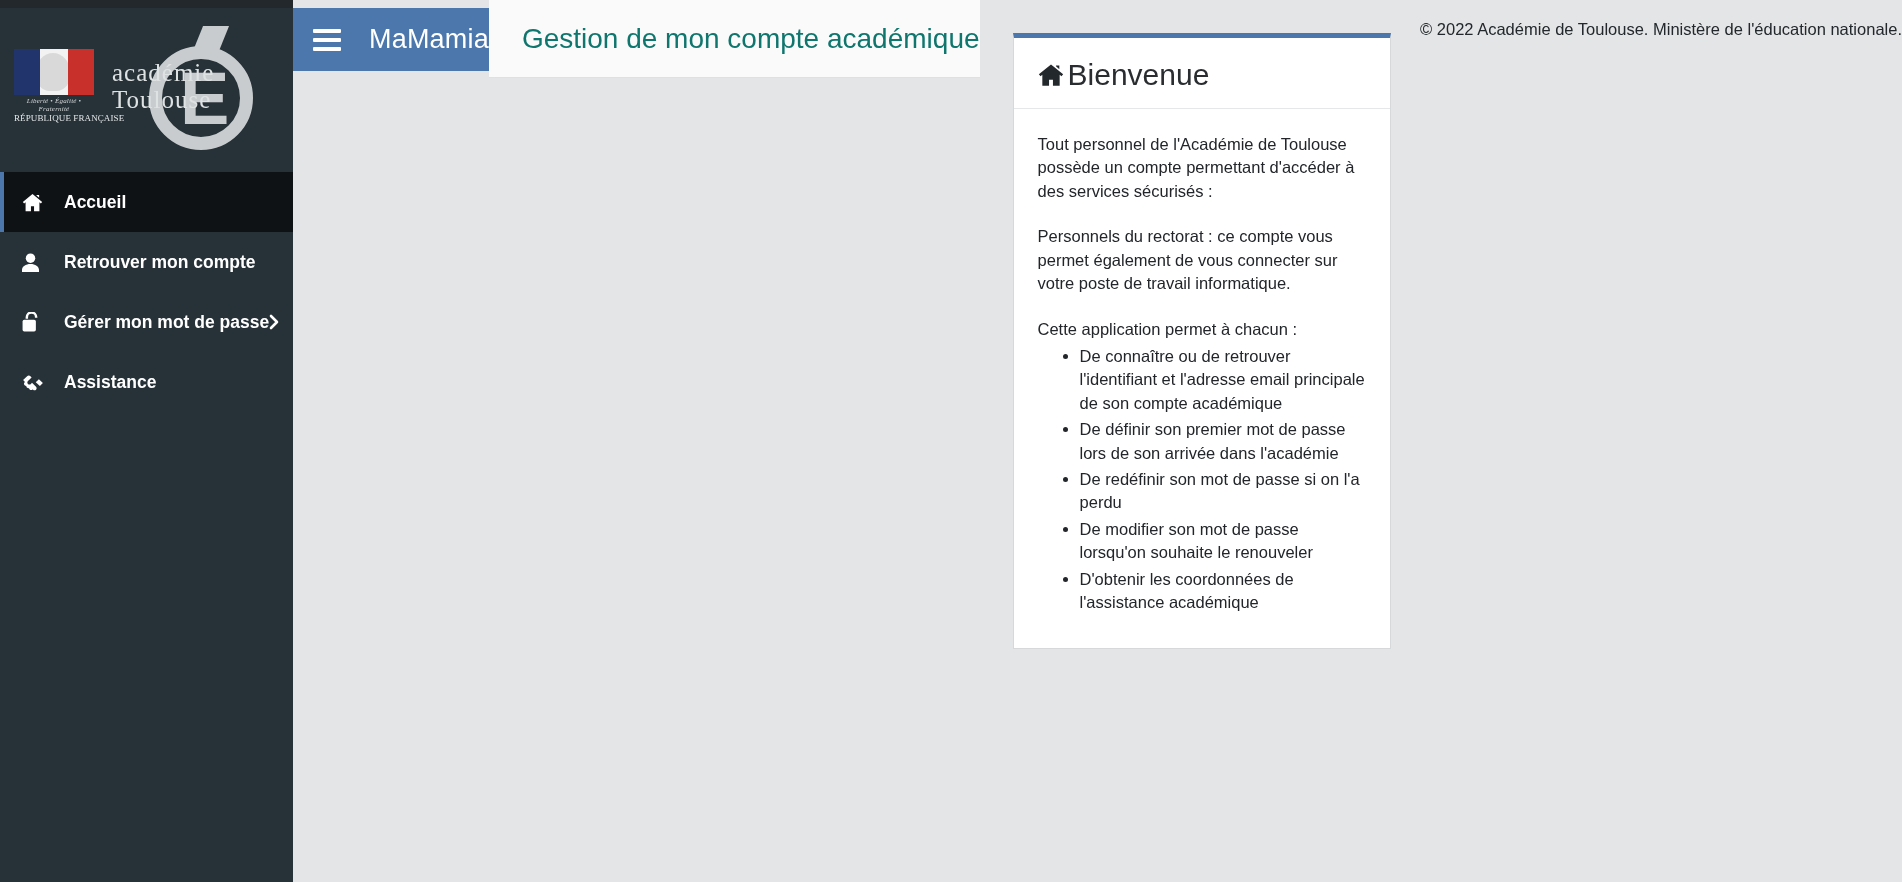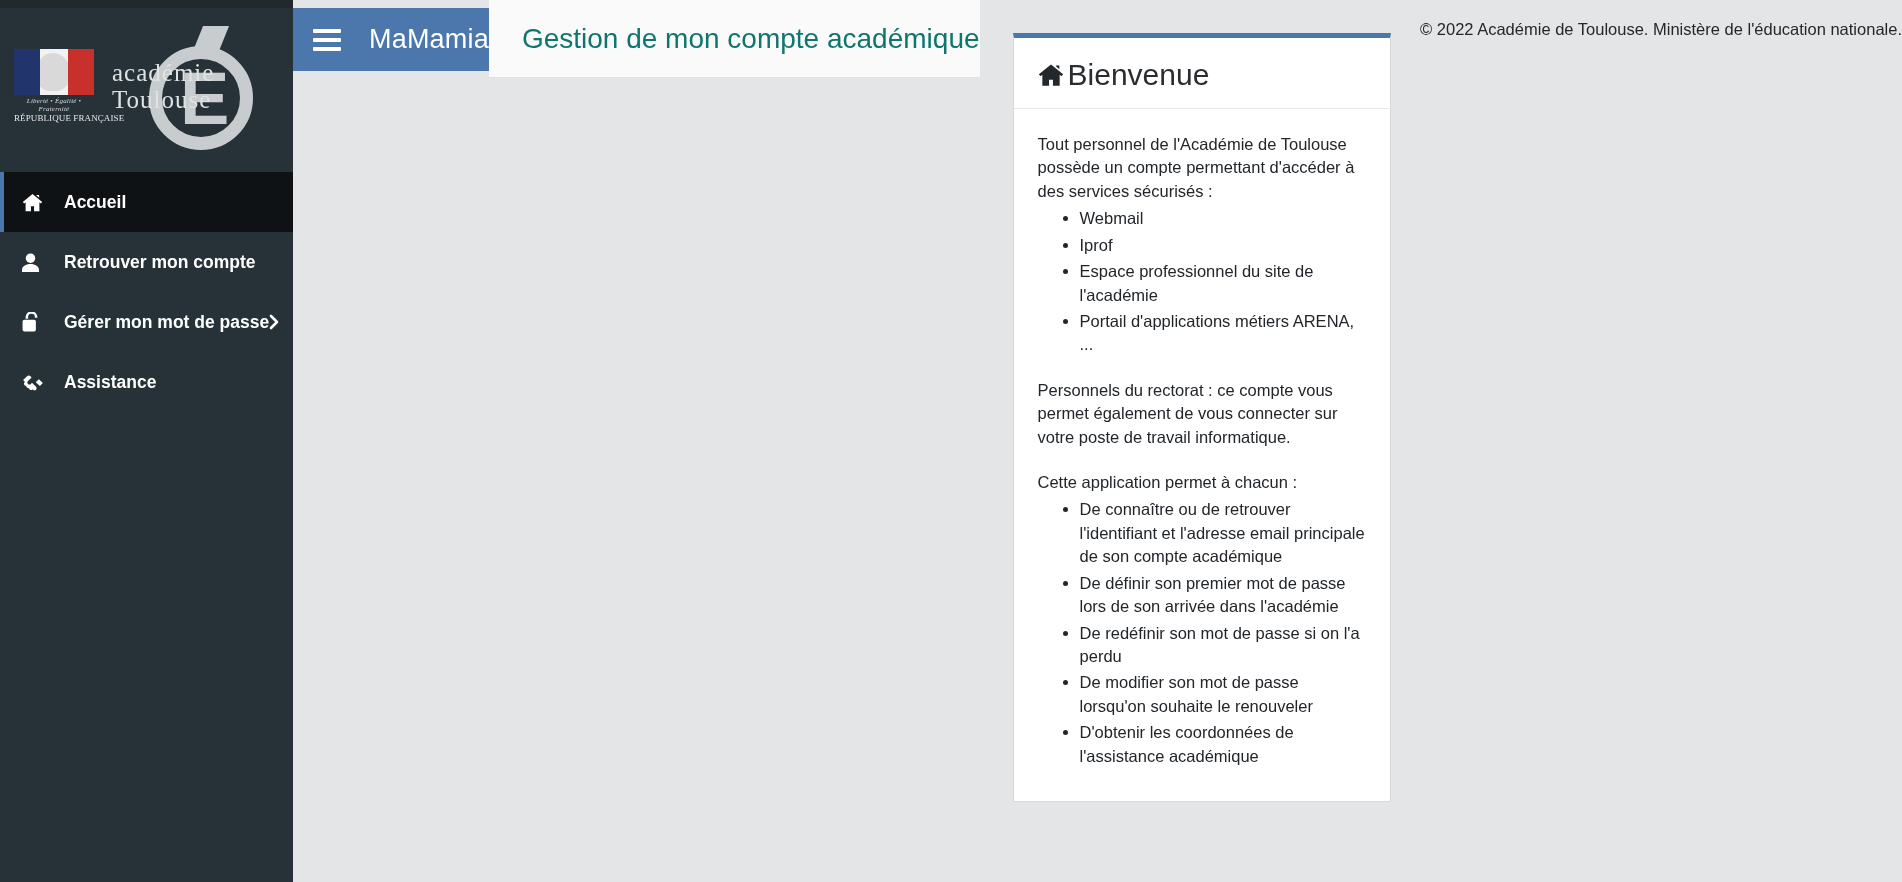--- a/index.html
+++ b/index.html
@@ -368,26 +368,20 @@
             <svg width="26" height="24" viewBox="0 0 24 22" fill="currentColor">
               <path d="M12 1.2 0.8 10.4l1.5 1.8L4 10.8V21h6.2v-5.6h3.6V21H20V10.8l1.7 1.4 1.5-1.8z"></path>
               <path d="M16.6 2.2h3.1v3.4l-3.1-2.6z"></path>
             </svg>
           </span>
           <span class="htitle">Bienvenue</span>
         </div>
 
         <div class="card-body">
           <p>Tout personnel de l'Académie de Toulouse possède un compte permettant d'accéder à des services sécurisés :</p>
-          <ul>
-            <li>Webmail</li>
-            <li>Iprof</li>
-            <li>Espace professionnel du site de l'académie</li>
-            <li>Portail d'applications métiers ARENA, ...</li>
-          </ul>
 
           <p class="spaced">Personnels du rectorat : ce compte vous permet également de vous connecter sur votre poste de travail informatique.</p>
 
           <p class="spaced">Cette application permet à chacun :</p>
           <ul>
             <li>De connaître ou de retrouver l'identifiant et l'adresse email principale de son compte académique</li>
             <li>De définir son premier mot de passe lors de son arrivée dans l'académie</li>
             <li>De redéfinir son mot de passe si on l'a perdu</li>
             <li>De modifier son mot de passe lorsqu'on souhaite le renouveler</li>
             <li>D'obtenir les coordonnées de l'assistance académique</li>

